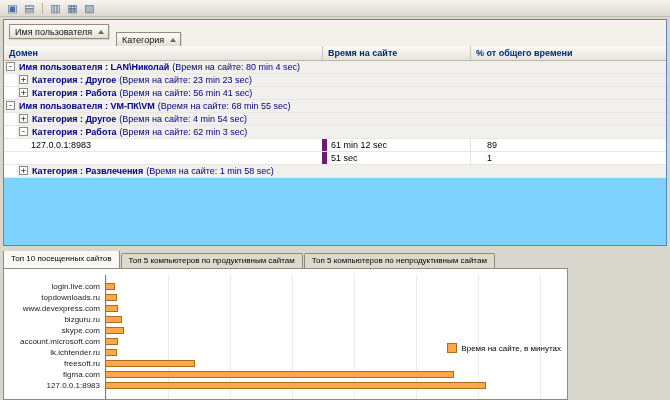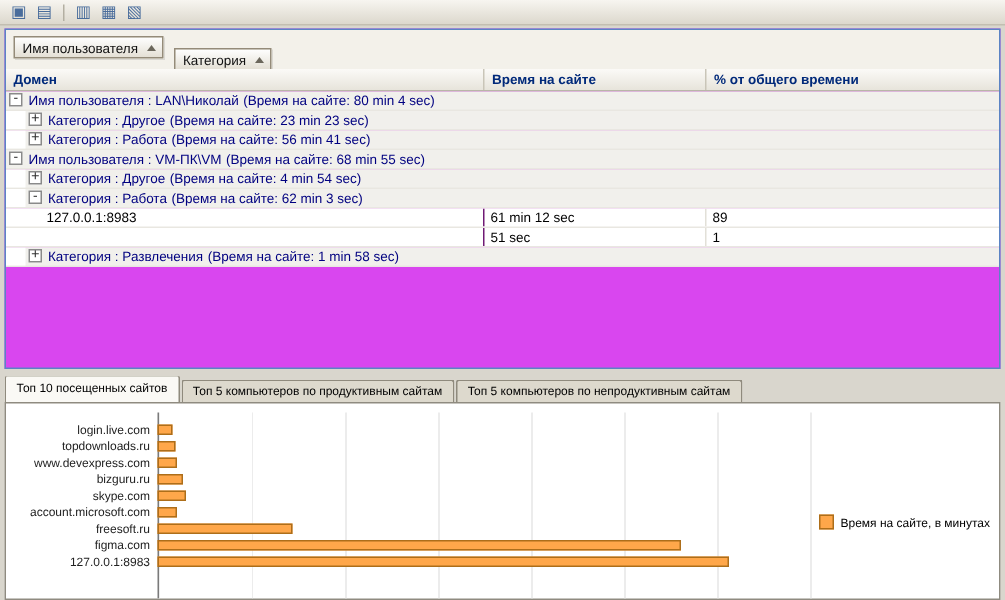--- a/index.html
+++ b/index.html
@@ -14,21 +14,21 @@
     position:absolute;left:0;top:0;width:100%;height:17px;box-sizing:border-box;
     background:linear-gradient(#f7f5f0,#dcd8cd);
     border-bottom:1px solid #c2beb1;
     display:flex;align-items:center;padding-left:6px;gap:4px;
   }
   .tb-icon{width:13px;height:13px;font-size:11px;line-height:13px;text-align:center;color:#4a6d9c;cursor:default;}
   .tb-sep{width:1px;height:11px;background:#b3afa2;margin:0 2px;}
   
   .grid-panel{
     position:absolute;left:3px;top:19px;width:664px;height:227px;box-sizing:border-box;
-    border:1px solid #5b84c4;background:#d946ef;overflow:hidden;
+    border:1px solid #5b84c4;background:#7dd3fc;overflow:hidden;
   }
   .group-panel{
     position:absolute;left:0;top:0;width:100%;height:26px;
     background:#f3f1ea;border-bottom:1px solid #d4d0c5;
   }
   .chip{
     position:absolute;height:15px;line-height:14px;box-sizing:border-box;
     padding:0 16px 0 5px;border:1px solid #948b79;
     background:linear-gradient(#fefefe,#e4e0d5);
     font-size:9px;color:#111;box-shadow:1px 1px 0 rgba(0,0,0,.10);
@@ -50,51 +50,51 @@
   .hc{position:absolute;top:0;bottom:0;padding-left:5px;line-height:14px;
       font-weight:bold;color:#00297a;white-space:nowrap;overflow:hidden;box-sizing:border-box;}
   .hc1{left:0;width:318px;}
   .hc2{left:318px;width:148px;border-left:1px solid #c9c5b8;}
   .hc3{left:466px;right:0;border-left:1px solid #c9c5b8;}
   
   .rows{position:absolute;left:0;top:41px;width:100%;}
   .row{position:relative;height:13px;line-height:12px;box-sizing:border-box;
        border-bottom:1px solid #e9e7e1;white-space:nowrap;overflow:hidden;}
   .row.group{background:#f1f0ec;color:#000080;}
-  .row.group .t{font-weight:normal;}
+  .row.group .t{font-weight:bold;}
   .row.group .s{font-weight:normal;margin-left:3px;}
   .exp{
     display:inline-block;width:9px;height:9px;box-sizing:border-box;
     border:1px solid #8a8a8a;background:#fff;color:#333;
     font-family:"DejaVu Sans Mono", monospace;font-size:9px;line-height:7px;text-align:center;
     margin:0 4px 2px 2px;vertical-align:middle;cursor:default;
   }
   .ind{display:inline-block;width:13px;height:13px;background:#fff;vertical-align:top;}
   .row.data{background:#fff;color:#000;}
   .dc{position:absolute;top:0;bottom:0;line-height:12px;overflow:hidden;box-sizing:border-box;}
   .dc1{left:0;width:318px;padding-left:27px;}
-  .dc2{left:318px;width:148px;border-left:1px solid #701a75;padding-left:4px;}
-  .dc3{left:466px;right:0;border-left:1px solid #e2e0d8;padding-left:4px;}
+  .dc2{left:318px;width:148px;border-left:5px solid #701a75;padding-left:4px;}
+  .dc3{left:466px;right:0;border-left:1px solid #e2e0d8;padding-left:16px;}
   
   .tabs{
     position:absolute;left:3px;top:251px;height:17px;width:664px;
     display:flex;align-items:flex-end;overflow:hidden;
   }
   .tab{
     height:14px;line-height:14px;padding:0 7px;margin-right:1px;
     font-size:8px;color:#000;background:#ddd9cd;
     border:1px solid #8f8a7d;border-bottom:none;border-radius:2px 2px 0 0;
     white-space:nowrap;cursor:default;
   }
   .tab.active{
     height:17px;line-height:16px;background:#faf9f5;position:relative;z-index:2;
   }
   
   .chart-panel{
-    position:absolute;left:3px;top:268px;width:664px;height:132px;box-sizing:border-box;
+    position:absolute;left:3px;top:268px;width:565px;height:132px;box-sizing:border-box;
     background:#fff;border:1px solid #8f8b80;overflow:hidden;
   }
   .plot{
     position:absolute;left:101px;top:6px;bottom:0;width:436px;
     border-left:1px solid #7a7a7a;
     background:repeating-linear-gradient(90deg,#ececec 0,#ececec 1px,transparent 1px,transparent 62px);
   }
   .crows{position:absolute;left:4px;top:12px;width:533px;z-index:2;}
   .crow{display:flex;height:11px;align-items:center;}
   .clabel{
@@ -229,20 +229,26 @@
             <div class="cbar" style="width: 4.42857%; background: rgb(255, 167, 74);"></div>
           </div>
       </div>
       <div class="crow">
         <div class="clabel">account.microsoft.com</div>
         <div class="cbarwrap">
             <div class="cbar" style="width: 3%; background: rgb(255, 167, 74);"></div>
           </div>
       </div>
       <div class="crow">
+        <div class="clabel">lk.ichtender.ru</div>
+        <div class="cbarwrap">
+            <div class="cbar" style="width: 2.85714%; background: rgb(255, 167, 74);"></div>
+          </div>
+      </div>
+      <div class="crow">
         <div class="clabel">freesoft.ru</div>
         <div class="cbarwrap">
             <div class="cbar" style="width: 20.7143%; background: rgb(255, 167, 74);"></div>
           </div>
       </div>
       <div class="crow">
         <div class="clabel">figma.com</div>
         <div class="cbarwrap">
             <div class="cbar" style="width: 80%; background: rgb(255, 167, 74);"></div>
           </div>

